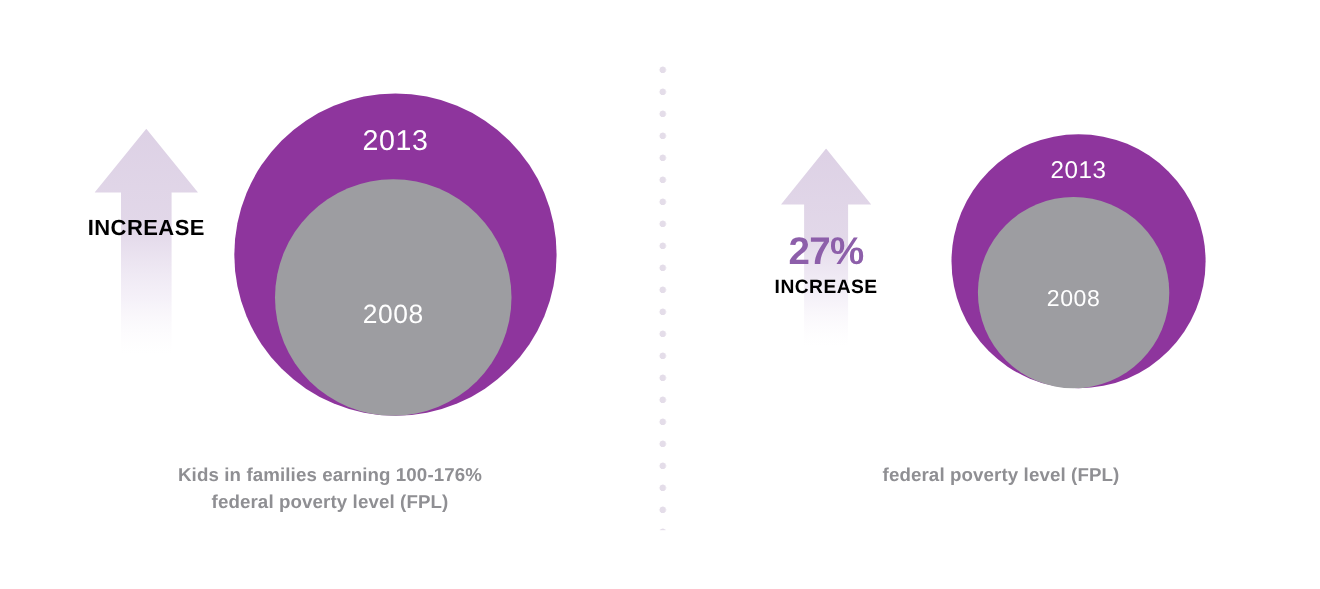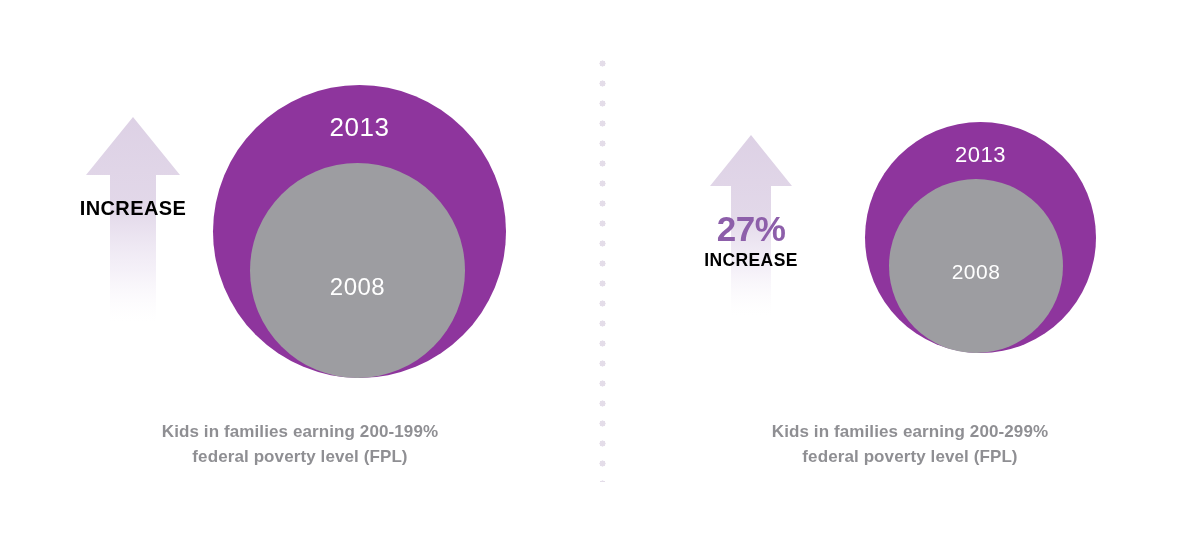--- a/index.html
+++ b/index.html
@@ -158,21 +158,21 @@
 
     <div class="circle-group">
       <div class="circle circle-outer"></div>
       <div class="circle-label label-2013">2013</div>
       <div class="circle circle-inner">
         <div class="circle-label label-2008">2008</div>
       </div>
     </div>
 
     <div class="caption">
-      <span class="cap-line">Kids in families earning 200-199%</span>
+      <span class="cap-line">Kids in families earning 100-176%</span>
       <span class="cap-line">federal poverty level (FPL)</span>
     </div>
   </div>
 
   <div class="divider"></div>
 
   <div class="panel right">
 
     <div class="arrow-wrap">
       <svg class="arrow-svg" viewBox="0 0 82 180" preserveAspectRatio="none" aria-hidden="true">
@@ -195,18 +195,17 @@
 
     <div class="circle-group">
       <div class="circle circle-outer"></div>
       <div class="circle-label label-2013">2013</div>
       <div class="circle circle-inner">
         <div class="circle-label label-2008">2008</div>
       </div>
     </div>
 
     <div class="caption">
-      <span class="cap-line">Kids in families earning 200-299%</span>
       <span class="cap-line">federal poverty level (FPL)</span>
     </div>
   </div>
 
 </div>
 
 </body></html>

